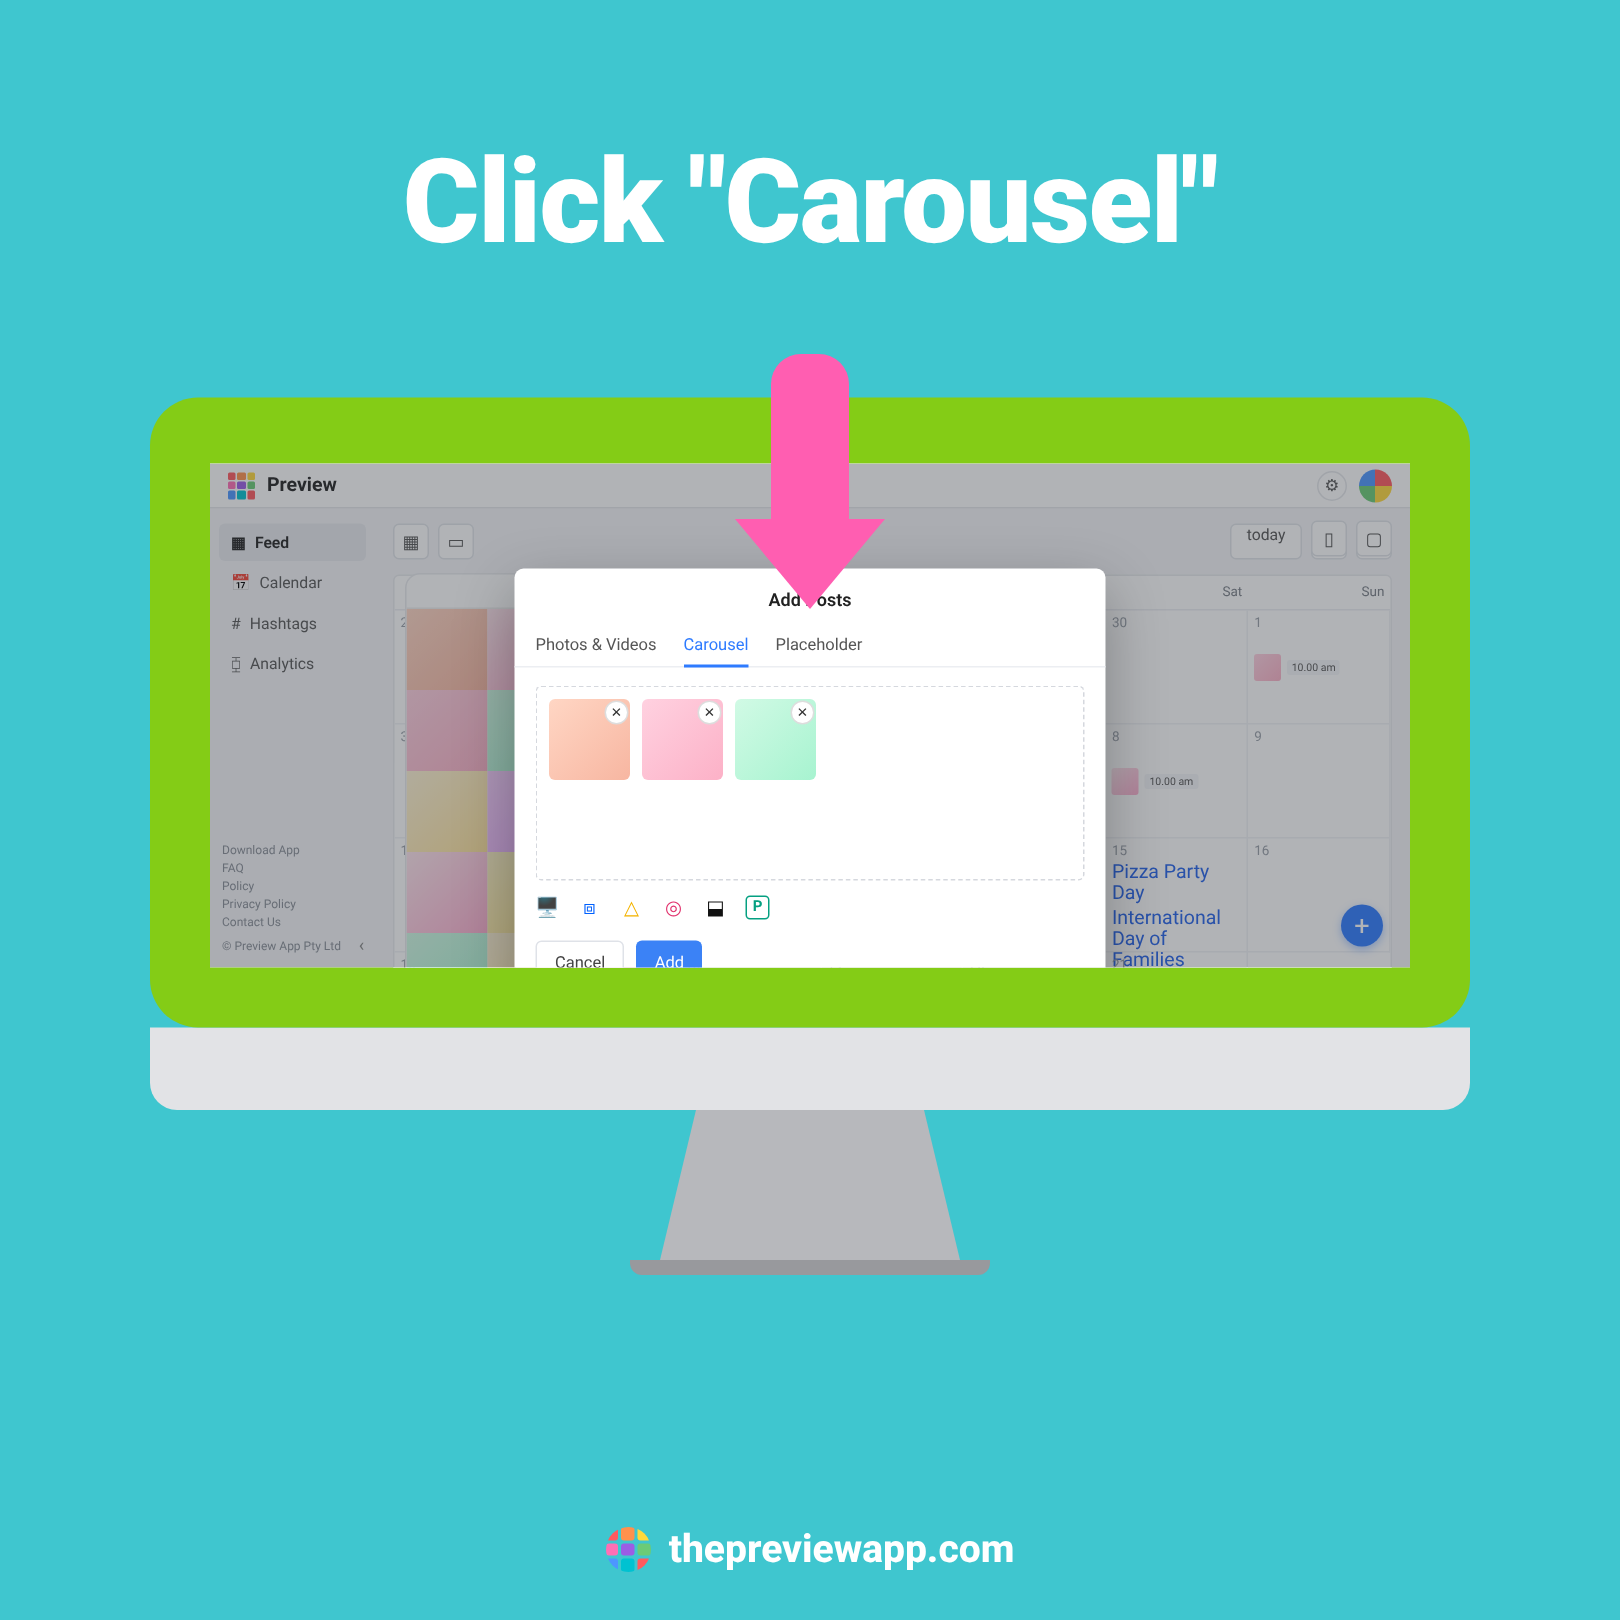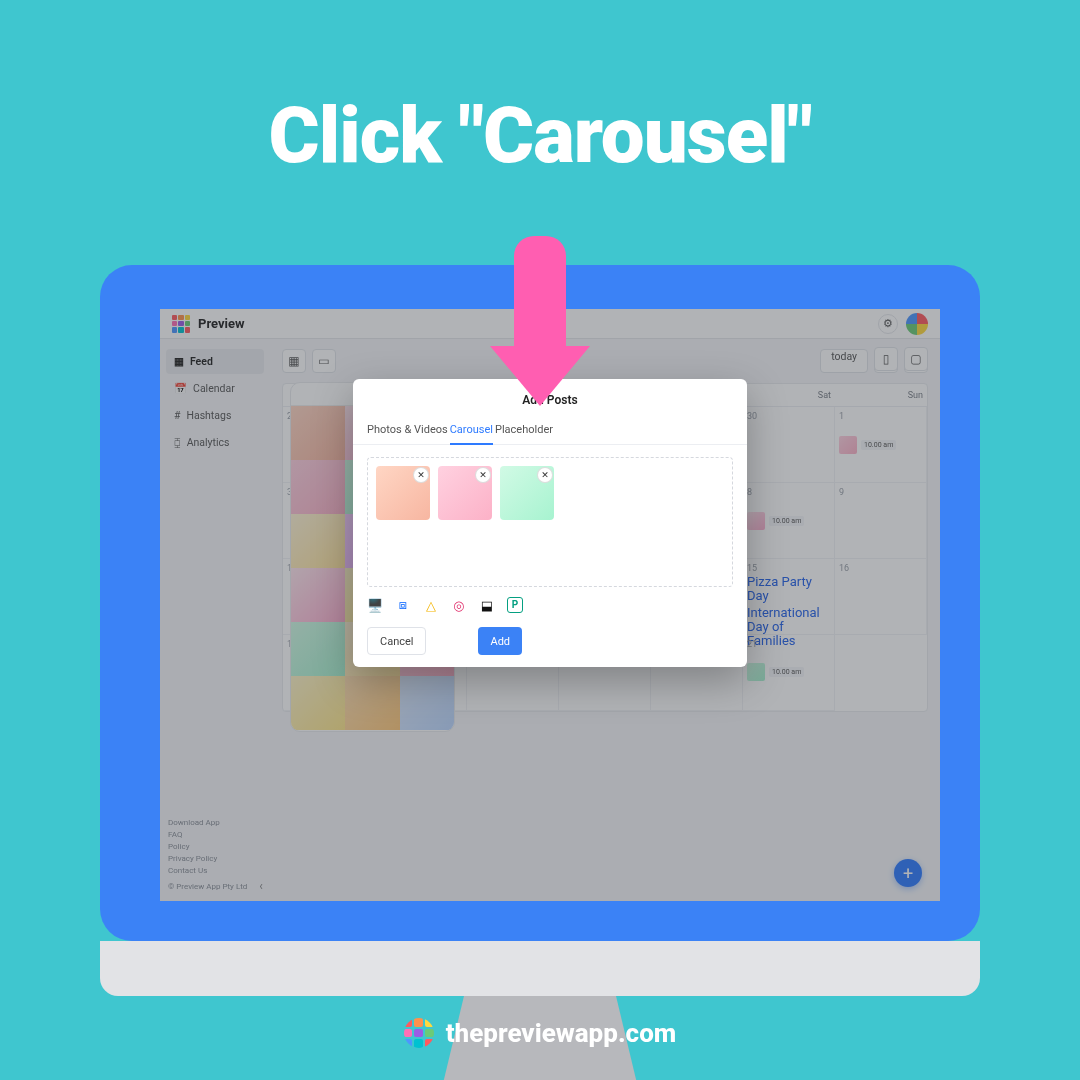--- a/index.html
+++ b/index.html
@@ -24,24 +24,24 @@
 
   
   .monitor {
     position: absolute;
     top: 265px;
     left: 50%;
     transform: translateX(-50%);
     width: 880px;
   }
   .bezel {
-    background: #3b82f6;
+    background: #84cc16;
     border-radius: 32px;
-    padding: 44px 40px 40px 60px;
-    height: 676px;
+    padding: 44px 40px 40px 40px;
+    height: 420px;
     position: relative;
   }
   .screen {
     background: #f5f6f9;
     width: 100%;
     height: 100%;
     position: relative;
     overflow: hidden;
     font-size: 11px;
     color: #4a4a4a;
@@ -190,33 +190,33 @@
     top: 70px; left: 50%;
     transform: translateX(-50%);
     width: 394px;
     background:#fff;
     border-radius:6px;
     box-shadow: 0 14px 40px rgba(0,0,0,.28);
     padding-bottom: 12px;
     z-index: 5;
   }
   .modal-title { text-align:center; font-size:12px; font-weight:600; padding:14px 0 10px; color:#222; }
-  .tabs { display:flex; gap:2px; padding: 0 14px; border-bottom:1px solid #eceef2; }
+  .tabs { display:flex; gap:18px; padding: 0 14px; border-bottom:1px solid #eceef2; }
   .tab { font-size:11px; color:#555; padding: 6px 0 8px; position:relative; cursor:pointer; }
   .tab.active { color:#2e7bff; }
   .tab.active::after { content:""; position:absolute; left:0; right:0; bottom:-1px; height:2px; background:#2e7bff; }
   .drop { margin: 12px 14px 10px; border:1px dashed #d5d8de; border-radius:4px; min-height: 130px; padding:8px; display:flex; gap:8px; }
   .sel-img { width:54px; height:54px; border-radius:4px; position:relative; }
   .sel-img .x { position:absolute; right:2px; top:2px; width:14px; height:14px; border-radius:50%; background:#fff; color:#333; font-size:9px; display:flex; align-items:center; justify-content:center; box-shadow:0 0 0 1px #ddd; }
   .source-row { display:flex; gap:12px; padding: 0 14px; align-items:center; }
   .src-icon { width:16px; height:16px; display:flex; align-items:center; justify-content:center; font-size:13px; }
   .modal-actions { display:flex; justify-content:flex-start; gap:8px; padding: 14px 14px 0; }
   .btn { height:28px; padding:0 12px; border-radius:4px; font-size:11px; display:flex; align-items:center; }
   .btn-secondary { background:#fff; border:1px solid #dfe2e8; color:#444; }
-  .btn-primary { background:#3b82f6; color:#fff; border:none;margin-left:44px; }
+  .btn-primary { background:#3b82f6; color:#fff; border:none; }
 
   
   .big-arrow {
     position:absolute;
     top: 236px; left: 50%;
     transform: translateX(-50%);
     z-index: 20;
   }
   .arrow-stem { width: 52px; height: 110px; background:#ff5eb1; margin:0 auto; border-radius: 20px 20px 0 0; }
   .arrow-head { width:0; height:0; border-left:50px solid transparent; border-right:50px solid transparent; border-top:60px solid #ff5eb1; margin:0 auto; }

